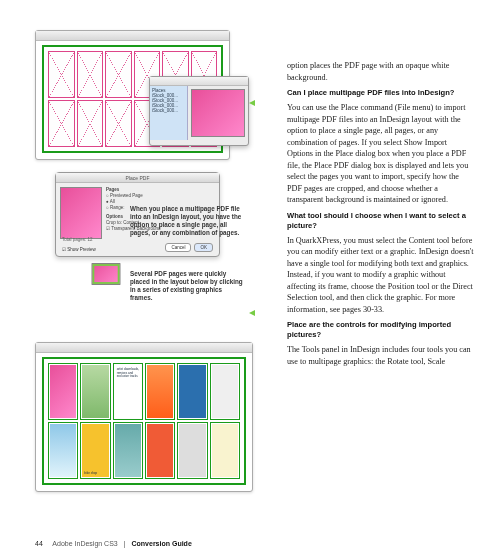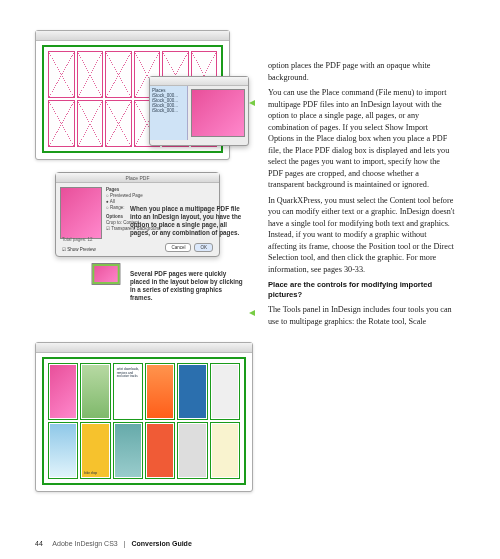--- a/index.html
+++ b/index.html
@@ -165,21 +165,21 @@
   .c8{background:#f6c22d;}
   .c9{background:linear-gradient(#6aa,#9cc);}
   .c10{background:#f05b36;}
   .c11{background:#ddd;}
   .c12{background:#f9f3cf;}
   .micro-text { position:absolute; font-size:3px; color:#234; line-height:3.5px; }
 
   
   .right-col {
     position: absolute;
-    left: 268px;
+    left: 287px;
     top: 60px;
     width: 188px;
     font-size: 8.2px;
     line-height: 11.5px;
     color: #222;
     font-family: "Minion Pro", Georgia, serif;
   }
   .right-col p { margin-bottom: 4px; }
   .q {
     font-family: "Myriad Pro","Helvetica Neue",Arial,sans-serif;
@@ -313,21 +313,23 @@
 </div>
 
 <div class="caption caption-1">When you place a multipage PDF file into an InDesign layout, you have the option to place a single page, all pages, or any combination of pages.</div>
 <div class="pdf-chip"></div>
 <div class="caption caption-2">Several PDF pages were quickly placed in the layout below by clicking in a series of existing graphics frames.</div>
 <div class="arrow a1"></div>
 <div class="arrow a2"></div>
 
 <div class="right-col">
   <p>option places the PDF page with an opaque white background.</p>
+  <p class="q">Can I place multipage PDF files into InDesign?</p>
   <p>You can use the Place command (File menu) to import multipage PDF files into an InDesign layout with the option to place a single page, all pages, or any combination of pages. If you select Show Import Options in the Place dialog box when you place a PDF file, the Place PDF dialog box is displayed and lets you select the pages you want to import, specify how the PDF pages are cropped, and choose whether a transparent background is maintained or ignored.</p>
+  <p class="q">What tool should I choose when I want to select a picture?</p>
   <p>In QuarkXPress, you must select the Content tool before you can modify either text or a graphic. InDesign doesn't have a single tool for modifying both text and graphics. Instead, if you want to modify a graphic without affecting its frame, choose the Position tool or the Direct Selection tool, and then click the graphic. For more information, see pages 30-33.</p>
   <p class="q">Place are the controls for modifying imported pictures?</p>
   <p>The Tools panel in InDesign includes four tools you can use to multipage graphics: the Rotate tool, Scale</p>
 </div>
 
 <div class="footer">
   <span class="pg">44</span>
   <span>Adobe InDesign CS3</span>
   <span style="margin:0 4px;">|</span>
   <span class="bold">Conversion Guide</span>

